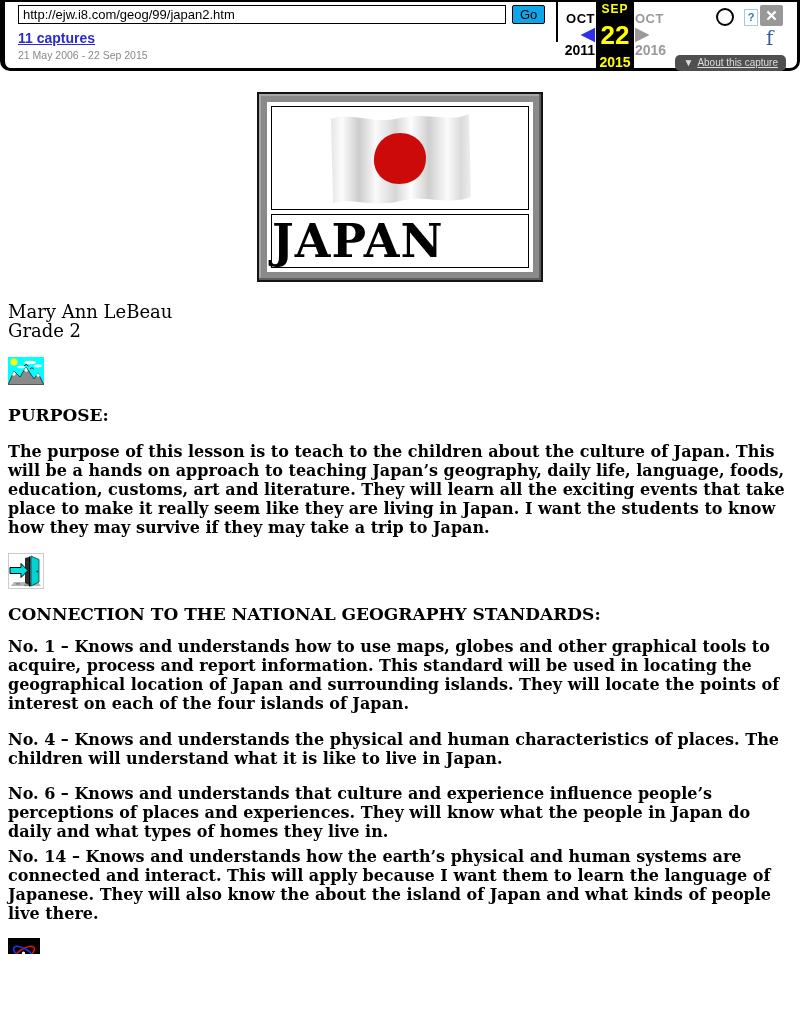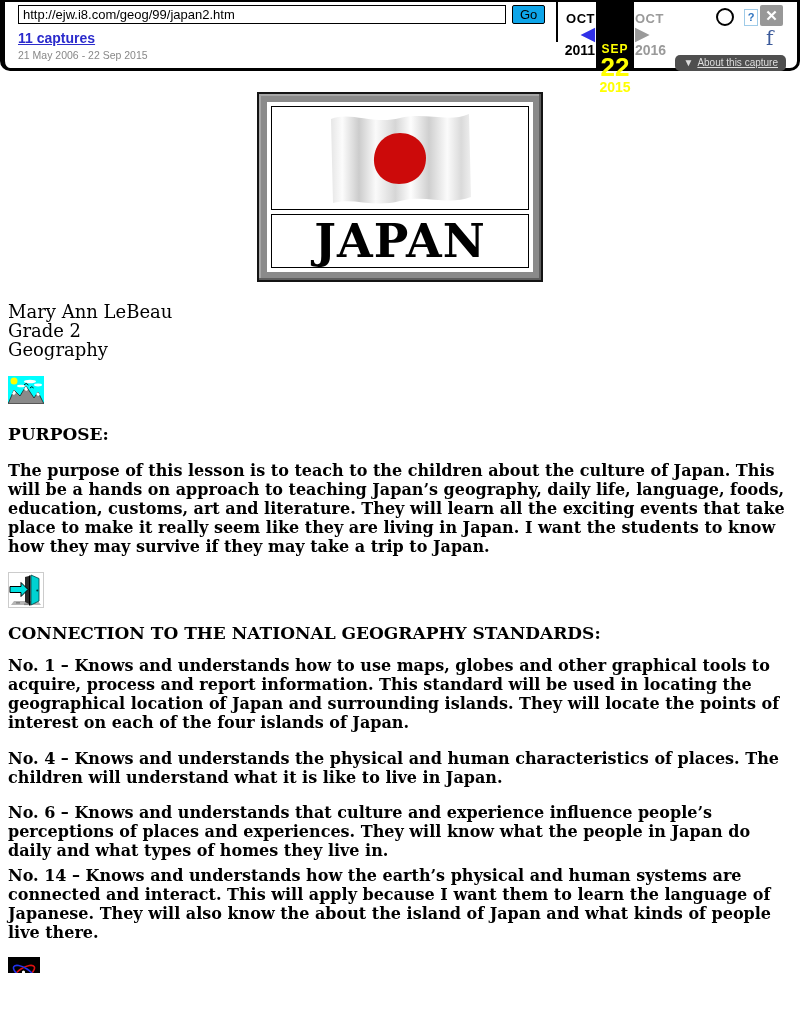--- a/index.html
+++ b/index.html
@@ -25,21 +25,21 @@
     padding:2px 1px 3px;box-sizing:border-box;}
   .nav-prev{text-align:right;}
   .nav-next{text-align:left;color:#9a9a9a;}
   .nav-month{font:bold 13px "Liberation Sans",sans-serif;letter-spacing:.5px;}
   .nav-arrow{font-size:19px;line-height:16px;}
   .nav-prev .nav-arrow{color:#3030e8;}
   .nav-next .nav-arrow{color:#9a9a9a;}
   .nav-year{font:bold 14px "Liberation Sans",sans-serif;}
   .nav-cur{width:38px;background:#000;color:#ff0;text-align:center;margin:-2px 0 -3px;
     padding:2px 0 1px;display:flex;flex-direction:column;justify-content:space-between;z-index:1;}
-  .cur-month{font:bold 12px "Liberation Sans",sans-serif;letter-spacing:1px;margin-top:40px;}
+  .cur-month{font:bold 12px "Liberation Sans",sans-serif;letter-spacing:1px;}
   .cur-day{font:bold 26px "Liberation Sans",sans-serif;line-height:23px;}
   .cur-year{font:bold 14px "Liberation Sans",sans-serif;}
 
   .wm-icons{position:relative;flex:1;}
   .icon-circle{position:absolute;left:44px;top:6px;width:14px;height:14px;
     border:2.5px solid #000;border-radius:50%;cursor:pointer;}
   .icon-help{position:absolute;left:72px;top:7px;width:12px;height:15px;border:1px solid #9fcbe8;
     color:#2f74c0;font:bold 11px "Liberation Sans",sans-serif;text-align:center;line-height:15px;cursor:pointer;}
   .icon-close{position:absolute;left:88px;top:3px;width:23px;height:21px;background:#989898;
     color:#fff;font:bold 15px "Liberation Sans",sans-serif;text-align:center;line-height:21px;
@@ -48,21 +48,21 @@
   .about-tab{position:absolute;right:11px;bottom:-3px;background:#4f4f4f;color:#ddd;
     border-radius:5px;padding:2px 8px 3px;font:10px "Liberation Sans",sans-serif;
     display:flex;align-items:center;gap:4px;cursor:pointer;z-index:2;}
   .about-tab .about-label{text-decoration:underline;}
 
   
   .japan-frame{width:266px;margin:21px auto 0;border:2px solid #141414;background:#8a8a8a;
     padding:8px;box-shadow:inset -2px -2px 0 #5e5e5e, inset 2px 2px 0 #a6a6a6;}
   .japan-inner{background:#fff;padding:4px;}
   .flag-box{border:1px solid #000;height:102px;display:flex;align-items:center;justify-content:center;}
-  .name-box{border:1px solid #000;height:52px;margin-top:4px;text-align:center;}
+  .name-box{border:1px solid #000;height:52px;margin-top:4px;text-align:left;}
   .name-box .banner-title{font:bold 46px/52px "DejaVu Serif",serif;letter-spacing:1px;}
 
   
   .content{margin:0 8px;}
   .byline p{margin:0;font-size:18px;line-height:19px;}
   .byline{margin-top:20px;}
   .icon-block{line-height:0;}
   h3.sec{font:bold 17px/20px "DejaVu Serif",serif;margin:0;}
   p.body{font-size:16px;line-height:19px;margin:0;font-weight:bold;}
 </style>
@@ -137,21 +137,20 @@
       <span class="banner-title">JAPAN</span>
     </div>
   </div>
 </div>
 
 <div class="content">
 
   <div class="byline">
     <p>Mary Ann LeBeau</p>
     <p>Grade 2</p>
-    <p>Geography</p>
   </div>
 
   <div class="icon-block" style="margin-top:17px;">
     <svg width="36" height="28" viewBox="0 0 36 28">
       <rect x="0" y="0" width="36" height="28" fill="#00ffff"></rect>
       <circle cx="6" cy="5" r="3.5" fill="#ffff00"></circle>
       <ellipse cx="22" cy="5.5" rx="6" ry="1.8" fill="#ffffff"></ellipse>
       <ellipse cx="30" cy="9" rx="4" ry="1.4" fill="#ffffff"></ellipse>
       <ellipse cx="13" cy="10" rx="4" ry="1.3" fill="#ffffff"></ellipse>
       <path d="M16,9 l2.2,-1.6 l2.2,1.6" stroke="#000" stroke-width="0.9" fill="none"></path>

